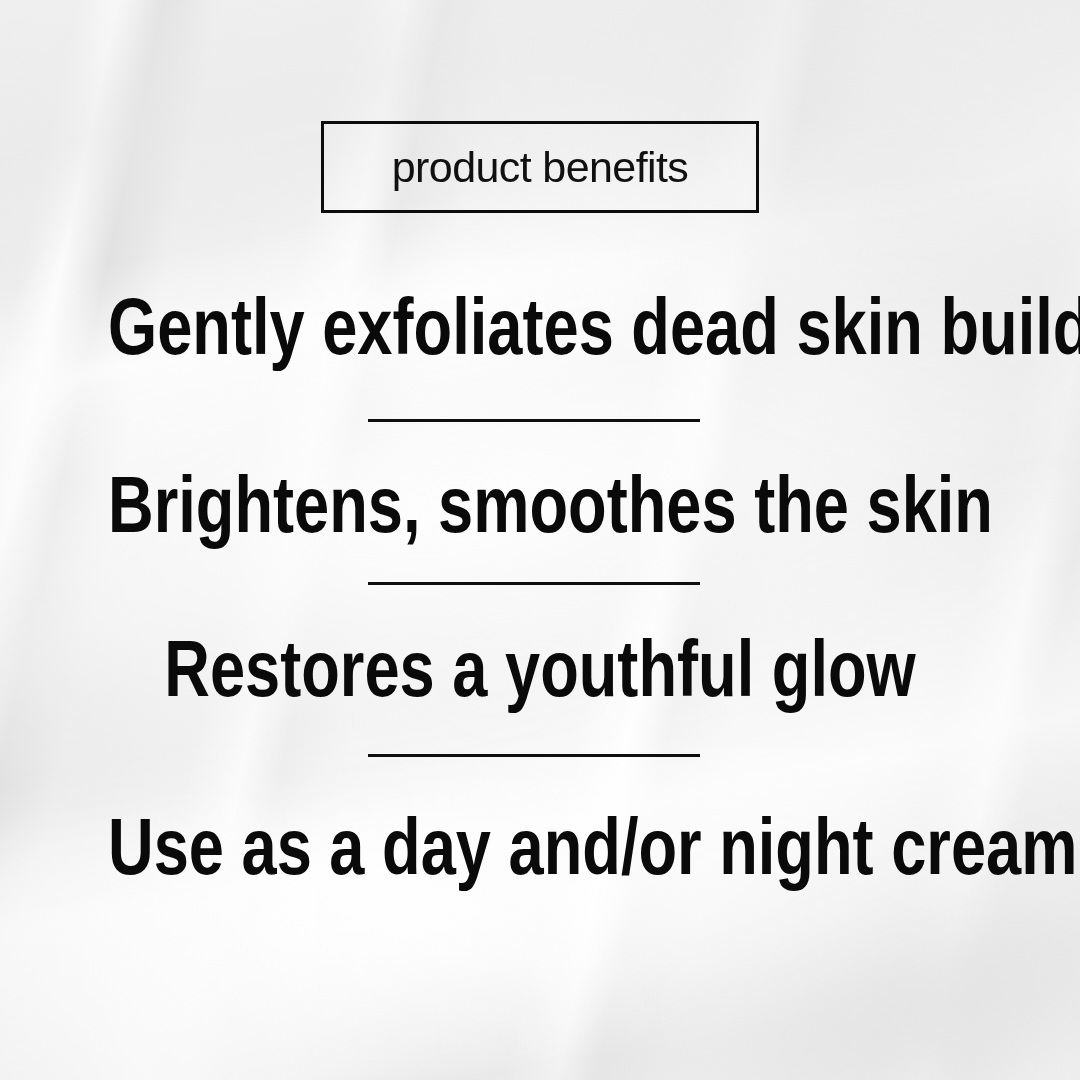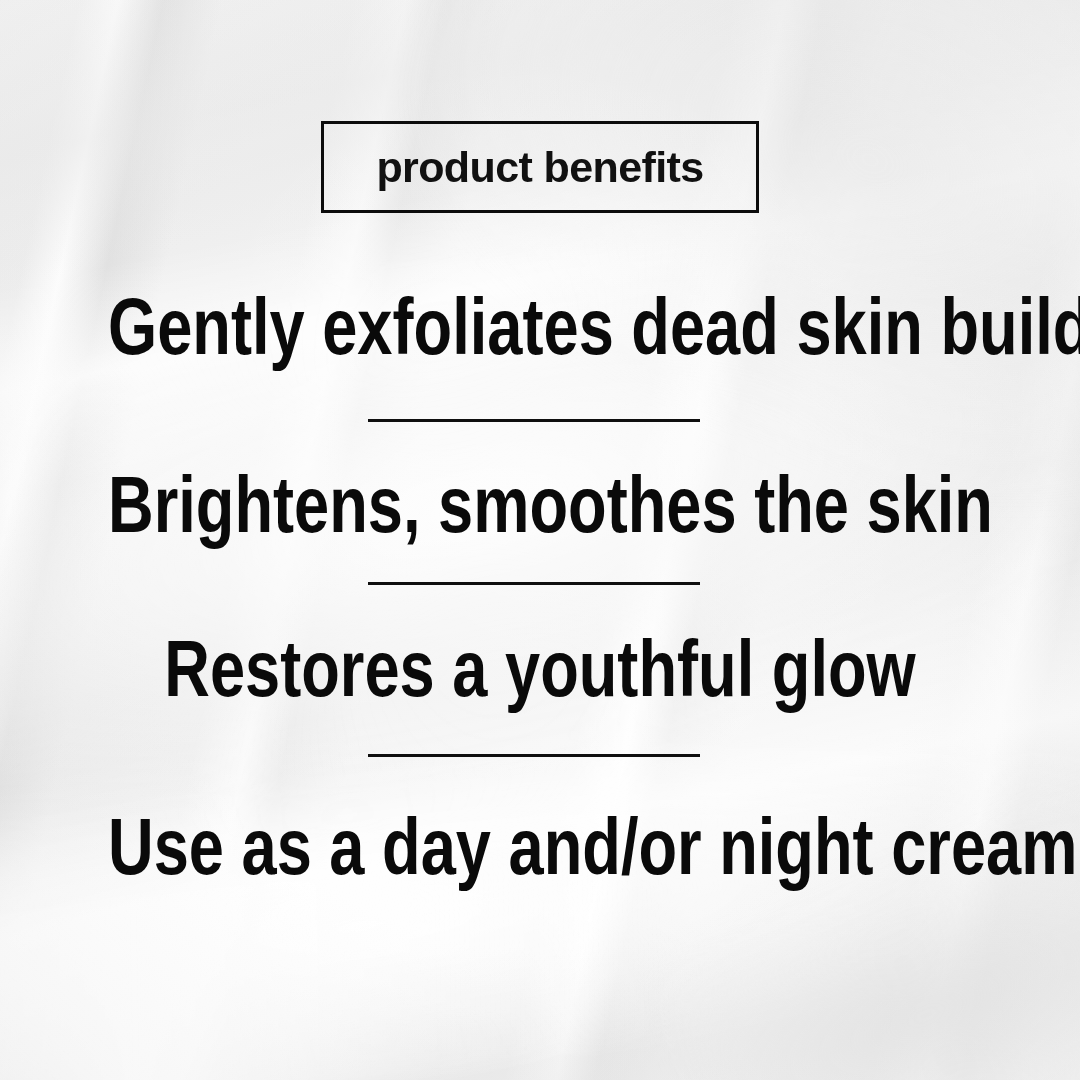--- a/index.html
+++ b/index.html
@@ -178,21 +178,21 @@
     box-sizing: border-box;
     width: 438px;
     height: 92px;
     display: flex;
     align-items: center;
     justify-content: center;
   }
 
   .badge-label {
     font-family: "Liberation Sans", sans-serif;
-    font-weight: 700;
+    font-weight: 400;
     font-size: 43px;
     line-height: 1;
     letter-spacing: -0.6px;
     color: #111111;
     white-space: nowrap;
   }
 
   .benefit-line {
     position: absolute;
     left: 0;

